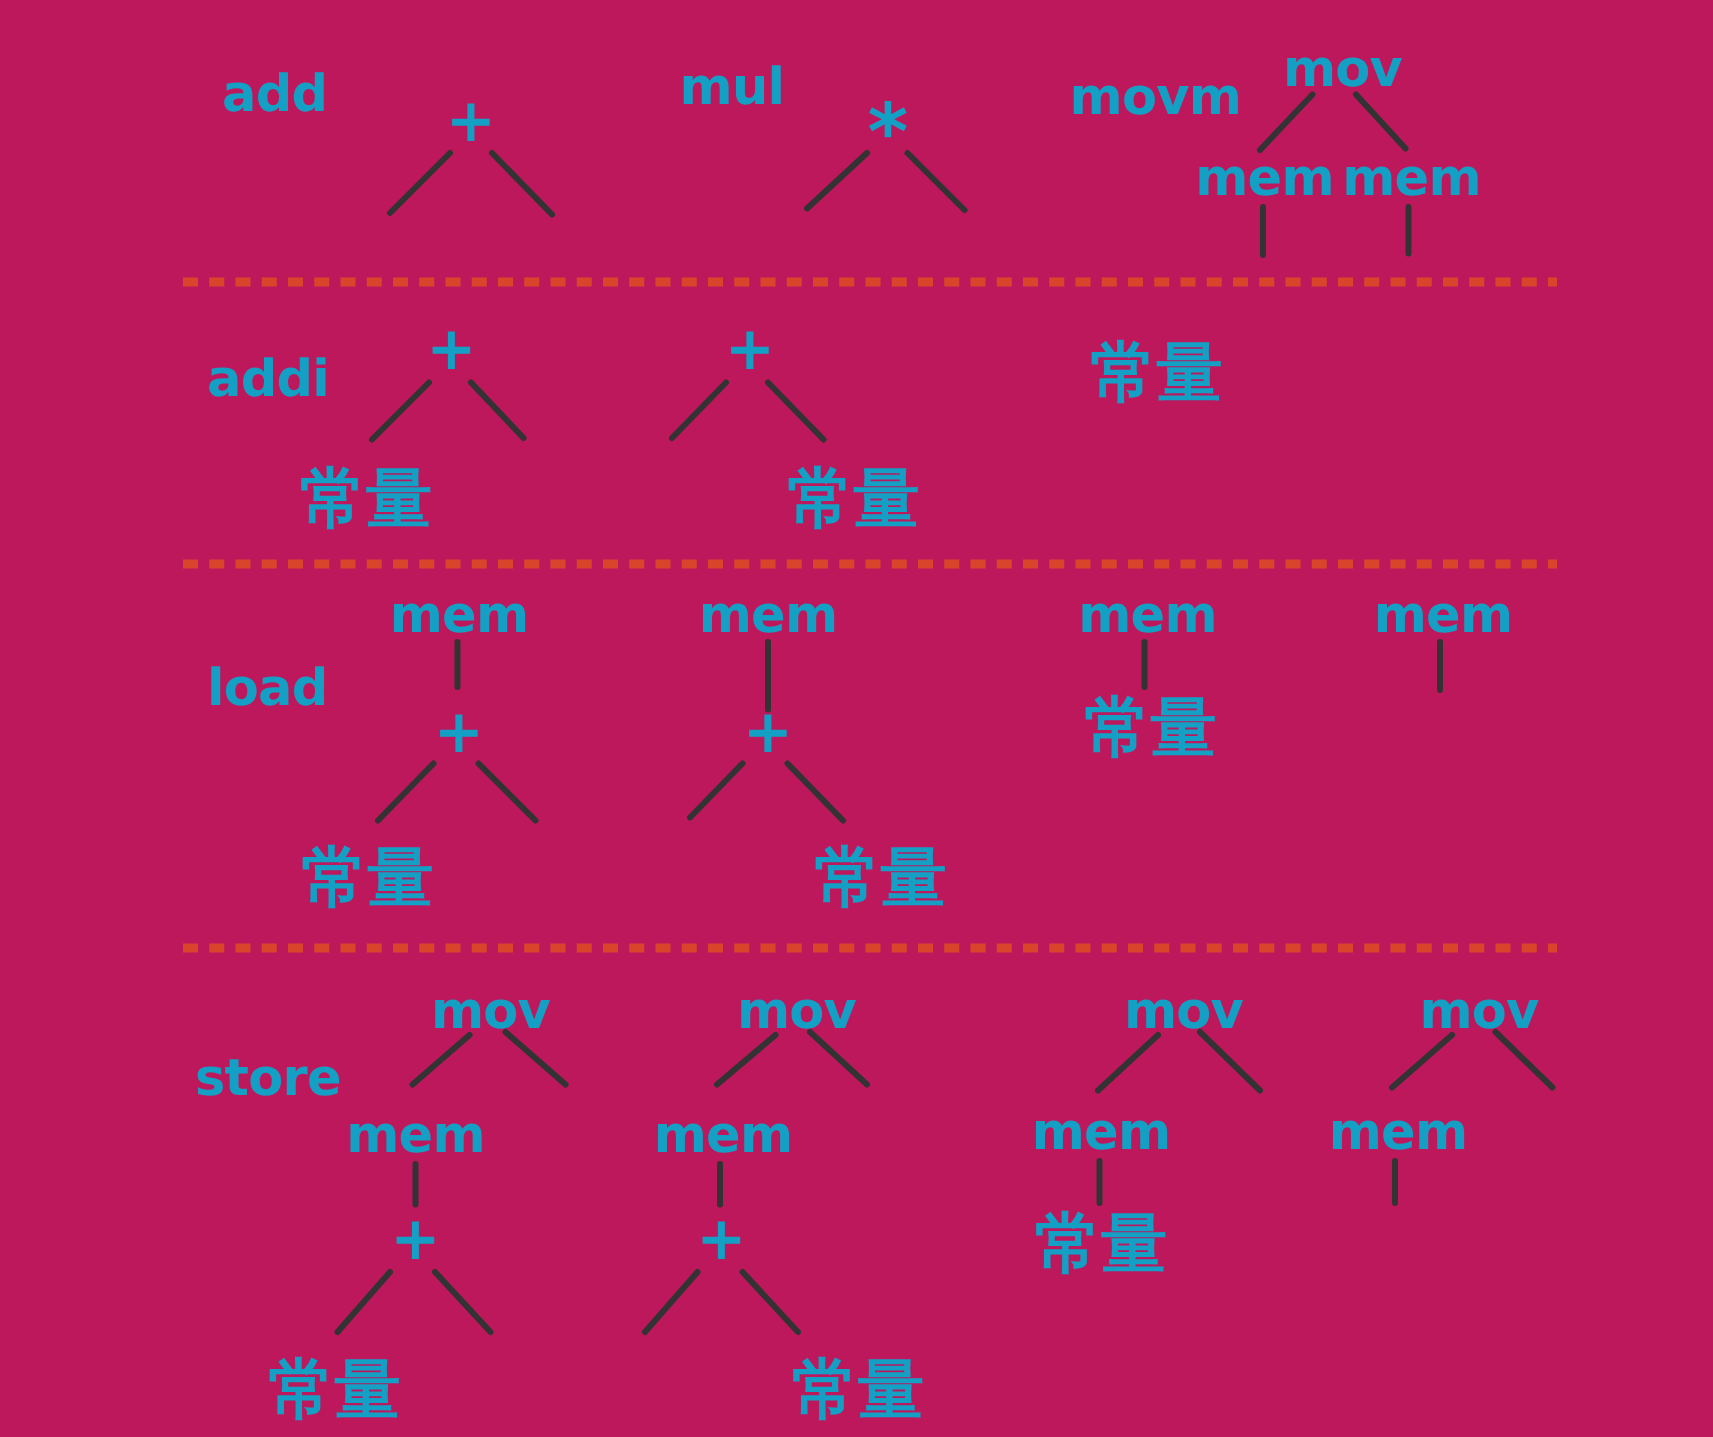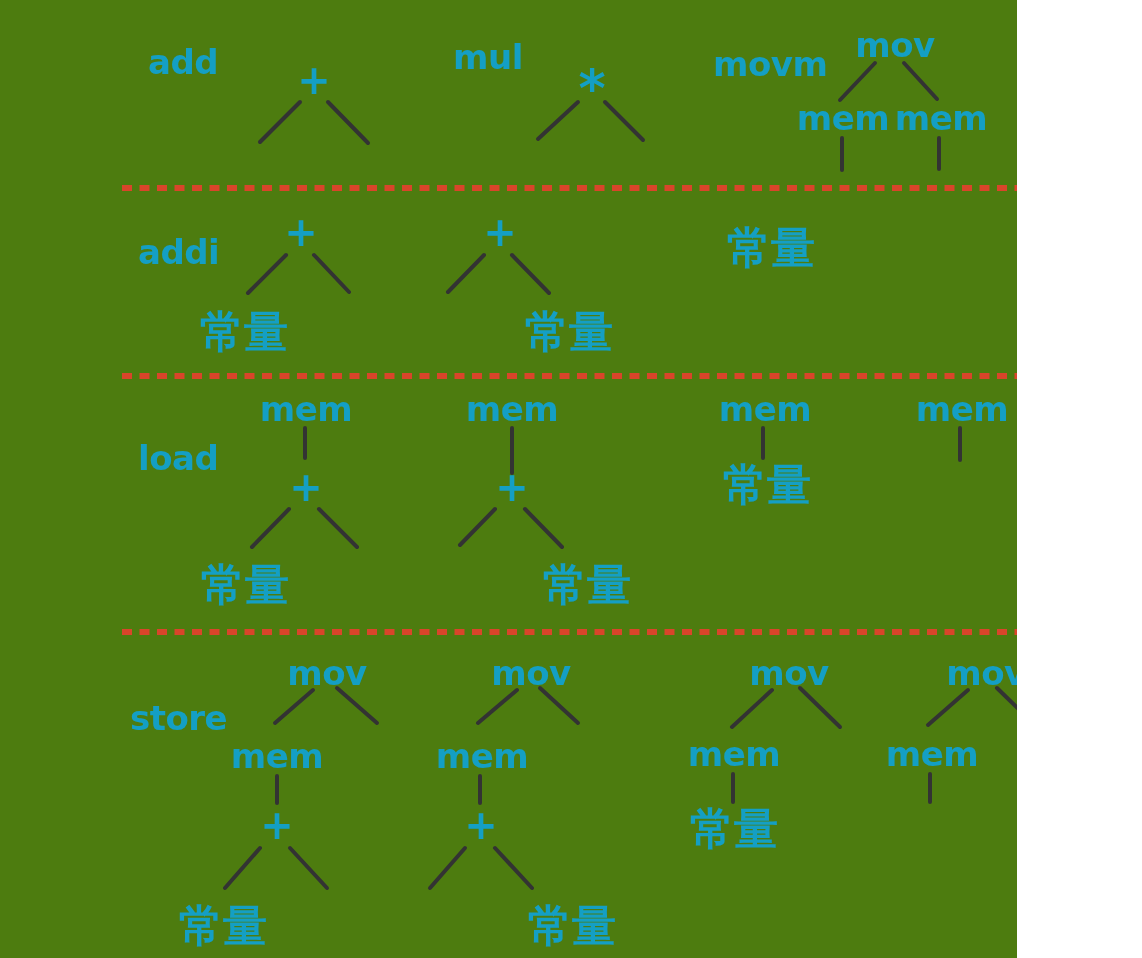--- a/index.html
+++ b/index.html
@@ -1,24 +1,24 @@
 <!DOCTYPE html>
 <html><head>
 <meta charset="utf-8">
 <style>
   html, body {
     margin: 0;
     padding: 0;
     background: #ffffff;
   }
   .canvas-wrap {
-    width: 1017px;
+    width: 1142px;
     height: 958px;
     position: relative;
-    background: #4d7c0f;
+    background: #be185d;
     overflow: hidden;
   }
   svg text {
     font-family: "DejaVu Sans", "Liberation Sans", sans-serif;
     font-weight: bold;
     fill: #149fc4;
   }
   .lbl {            
     font-size: 34px;
     letter-spacing: -0.5px;

